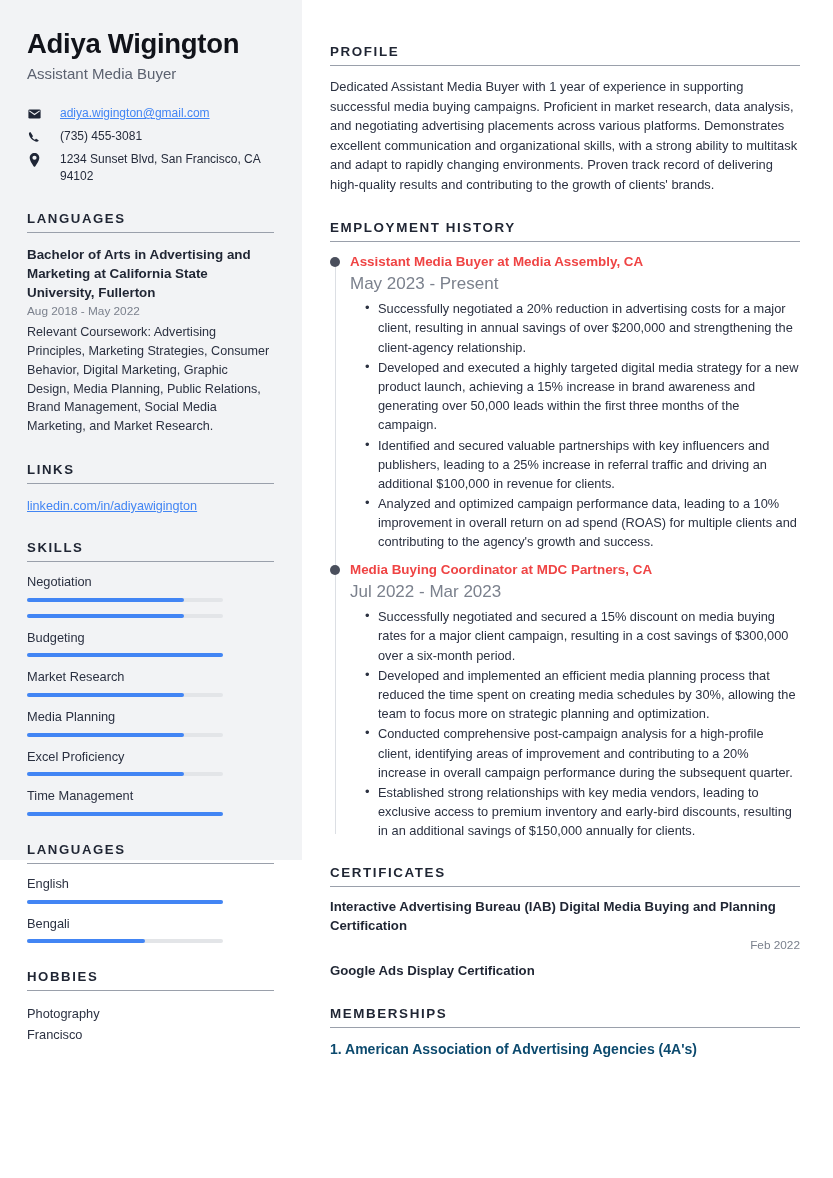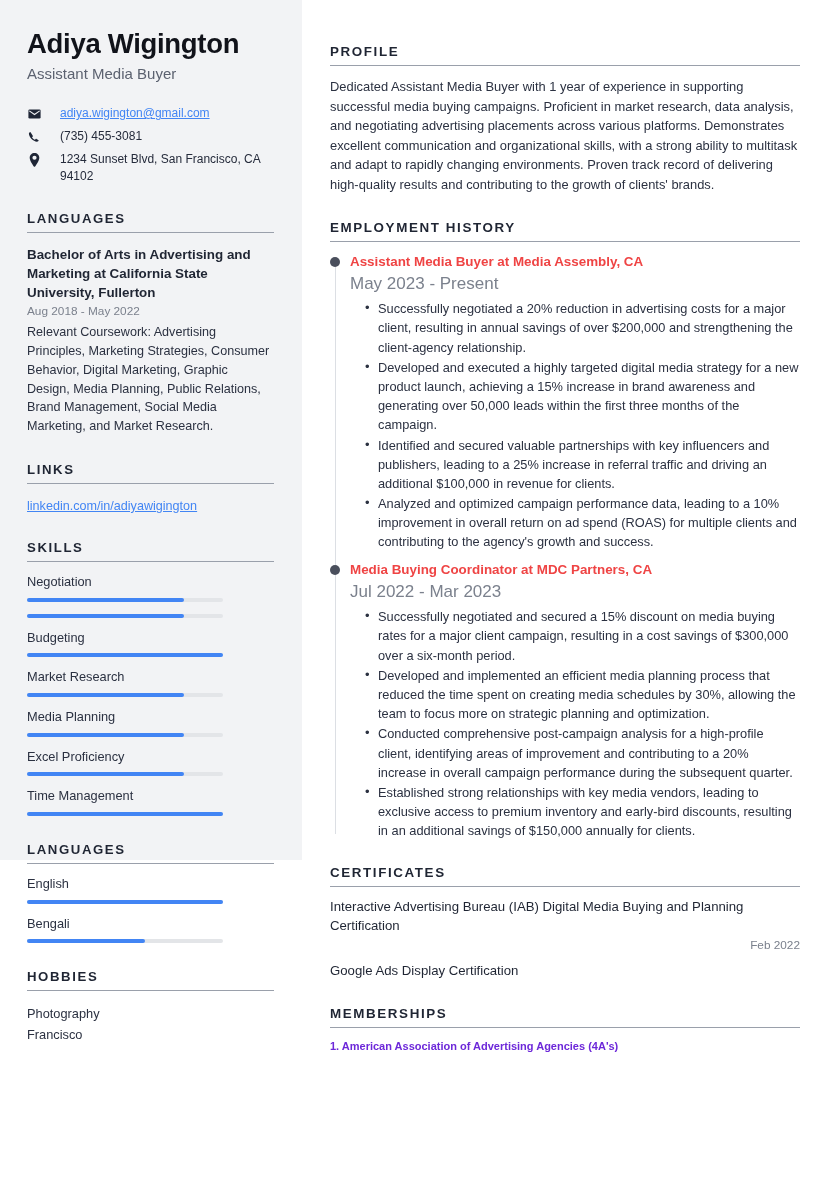--- a/index.html
+++ b/index.html
@@ -195,36 +195,36 @@
     position: absolute;
     left: -13px;
     top: -1px;
     color: #2b3141;
     font-size: 13px;
   }
 
   .cert-item { margin-bottom: 9px; }
   .cert-name {
     font-size: 13.2px;
-    font-weight: normal;
+    font-weight: bold;
     color: #1f2533;
     line-height: 1.42;
     margin: 0 0 1px 0;
   }
   .cert-date {
     font-size: 11.8px;
     color: #7b818d;
     margin: 0;
     line-height: 1.4;
     text-align: right;
   }
   .membership-item {
-    font-size: 11px;
-    font-weight: bold;
-    color: #6d28d9;
+    font-size: 14px;
+    font-weight: bold;
+    color: #0c4a6e;
     line-height: 1.45;
   }
 </style>
 </head>
 <body>
 
 <div class="page">
 
   <aside class="sidebar">
 

